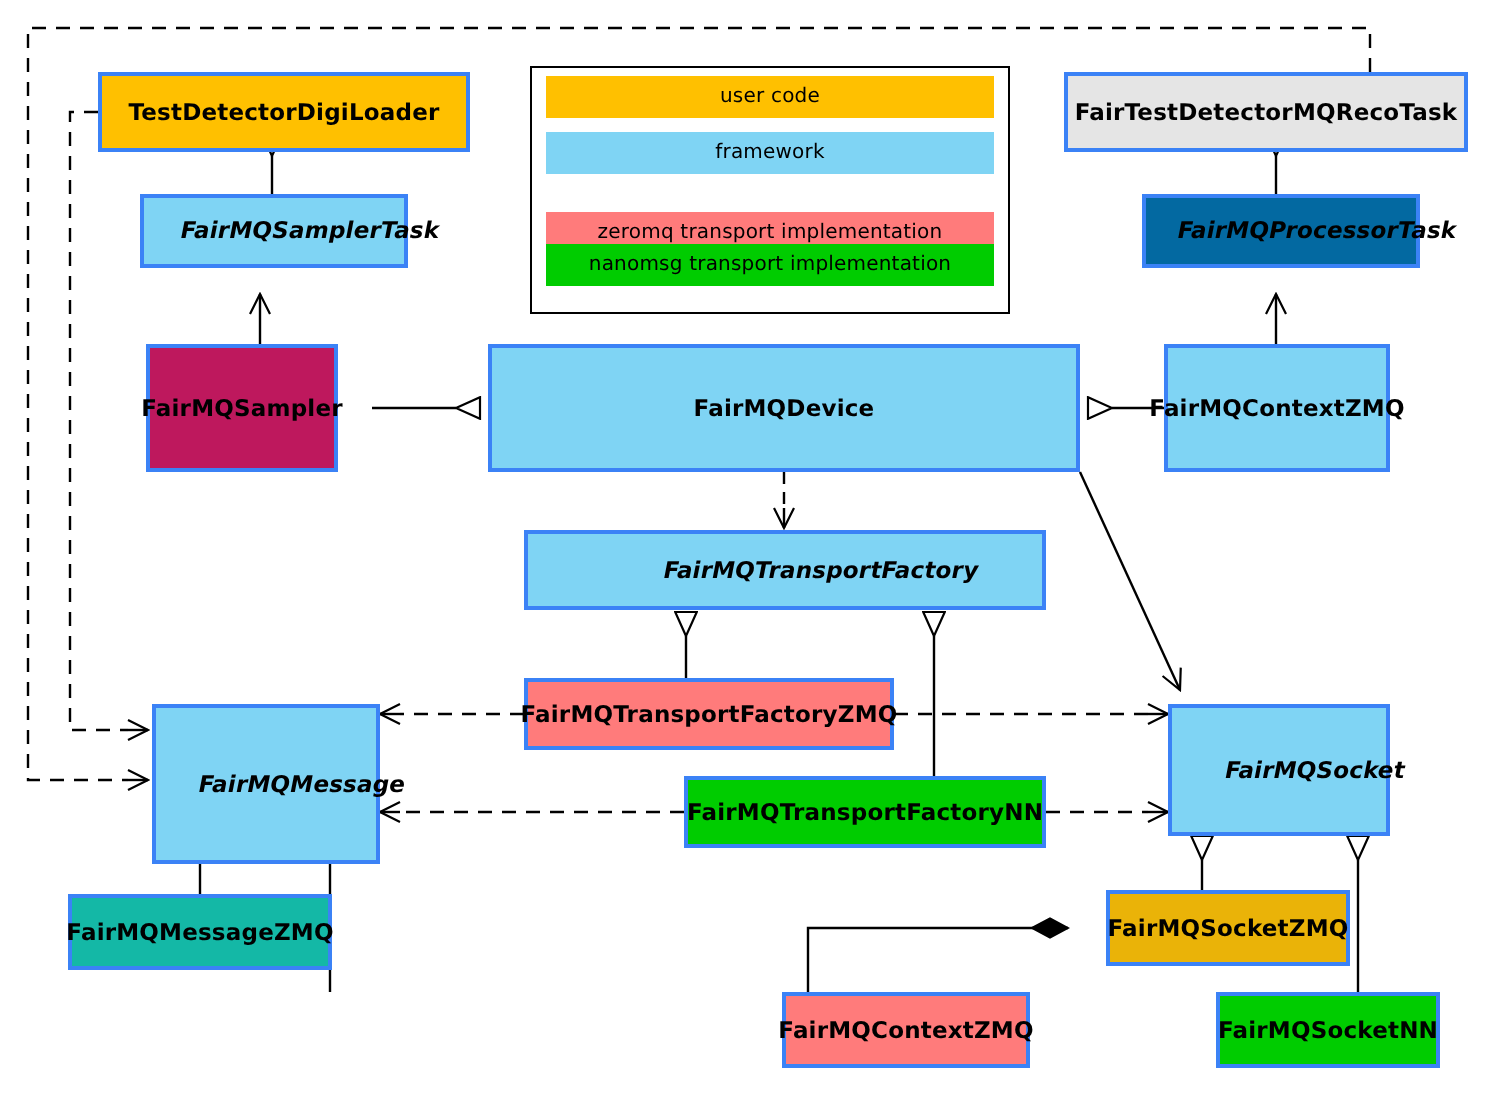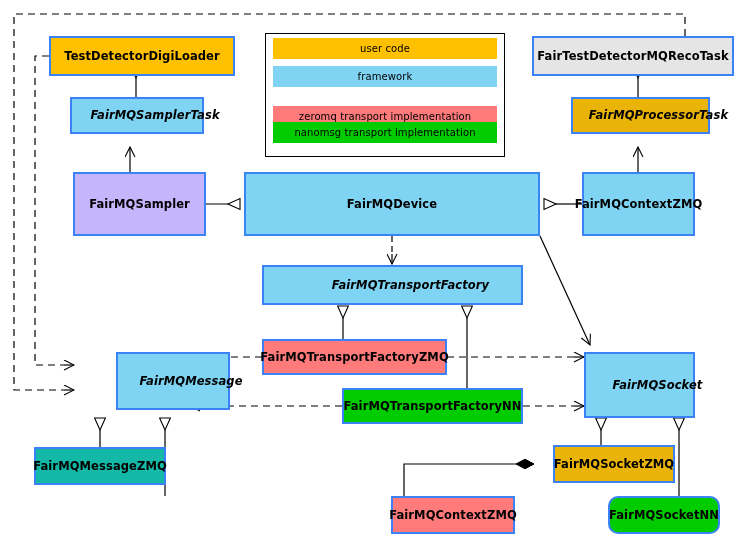--- a/index.html
+++ b/index.html
@@ -155,25 +155,25 @@
   </div>
 
   <div class="node" style="left:532px; top:36px; width:202px; height:40px; background:#e5e5e5;">
     <span>FairTestDetectorMQRecoTask</span>
   </div>
 
   <div class="node italic" style="left:70px; top:97px; width:134px; height:37px; background:#7FD4F4;">
     <span>FairMQSamplerTask</span>
   </div>
 
-  <div class="node italic" style="left:571px; top:97px; width:139px; height:37px; background:#eab308;">
+  <div class="node italic" style="left:571px; top:97px; width:139px; height:37px; background:#0369a1;">
     <span>FairMQProcessorTask</span>
   </div>
 
-  <div class="node" style="left:73px; top:172px; width:133px; height:64px; background:#c4b5fd;">
+  <div class="node" style="left:73px; top:172px; width:96px; height:64px; background:#be185d;">
     <span>FairMQSampler</span>
   </div>
 
   <div class="node" style="left:244px; top:172px; width:296px; height:64px; background:#7FD4F4;">
     <span>FairMQDevice</span>
   </div>
 
   <div class="node" style="left:582px; top:172px; width:113px; height:64px; background:#7FD4F4;">
     <span>FairMQContextZMQ</span>
   </div>
@@ -183,38 +183,38 @@
   </div>
 
   <div class="node" style="left:262px; top:339px; width:185px; height:36px; background:#FF7B7B;">
     <span>FairMQTransportFactoryZMQ</span>
   </div>
 
   <div class="node" style="left:342px; top:388px; width:181px; height:36px; background:#00CC00;">
     <span>FairMQTransportFactoryNN</span>
   </div>
 
-  <div class="node italic" style="left:76px; top:352px; width:114px; height:58px; background:#7FD4F4;margin-left:40px;">
+  <div class="node italic" style="left:76px; top:352px; width:114px; height:80px; background:#7FD4F4;">
     <span>FairMQMessage</span>
   </div>
 
   <div class="node italic" style="left:584px; top:352px; width:111px; height:66px; background:#7FD4F4;">
     <span>FairMQSocket</span>
   </div>
 
   <div class="node" style="left:34px; top:447px; width:132px; height:38px; background:#14b8a6;">
     <span>FairMQMessageZMQ</span>
   </div>
 
 
   <div class="node" style="left:553px; top:445px; width:122px; height:38px; background:#eab308;">
     <span>FairMQSocketZMQ</span>
   </div>
 
-  <div class="node" style="left:608px; top:496px; width:112px; height:38px; background:#00CC00;border-radius:10px;">
+  <div class="node" style="left:608px; top:496px; width:112px; height:38px; background:#00CC00;">
     <span>FairMQSocketNN</span>
   </div>
 
   <div class="node" style="left:391px; top:496px; width:124px; height:38px; background:#FF7B7B;">
     <span>FairMQContextZMQ</span>
   </div>
 
 </div>
 
 </body></html>

